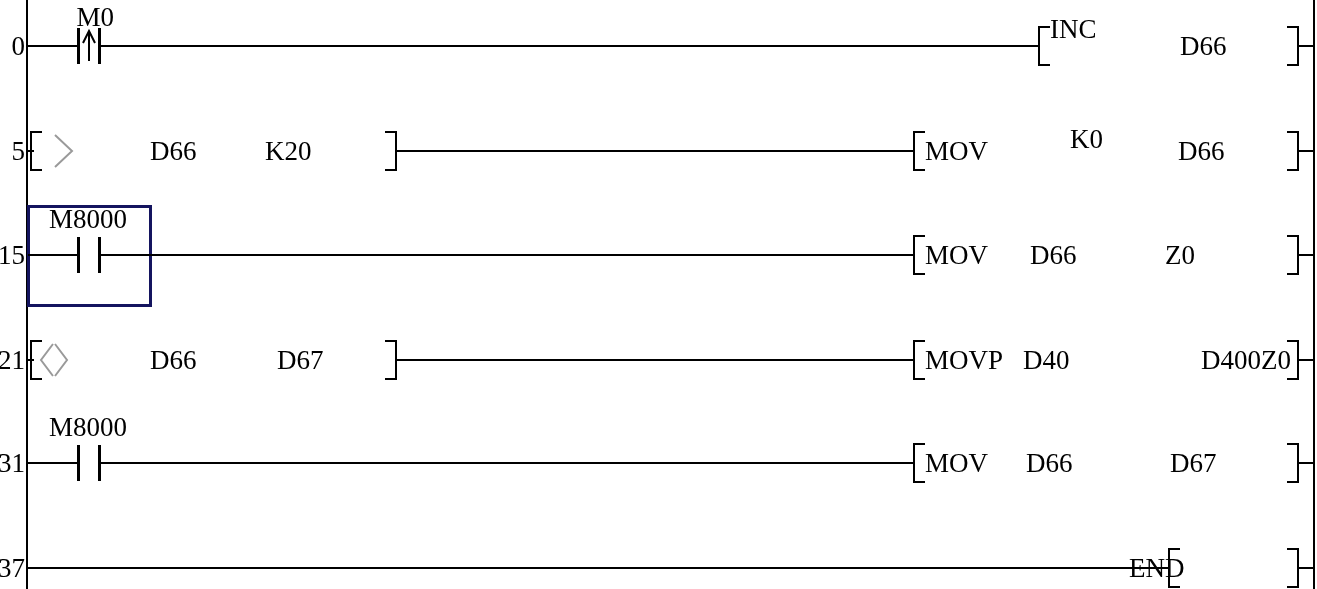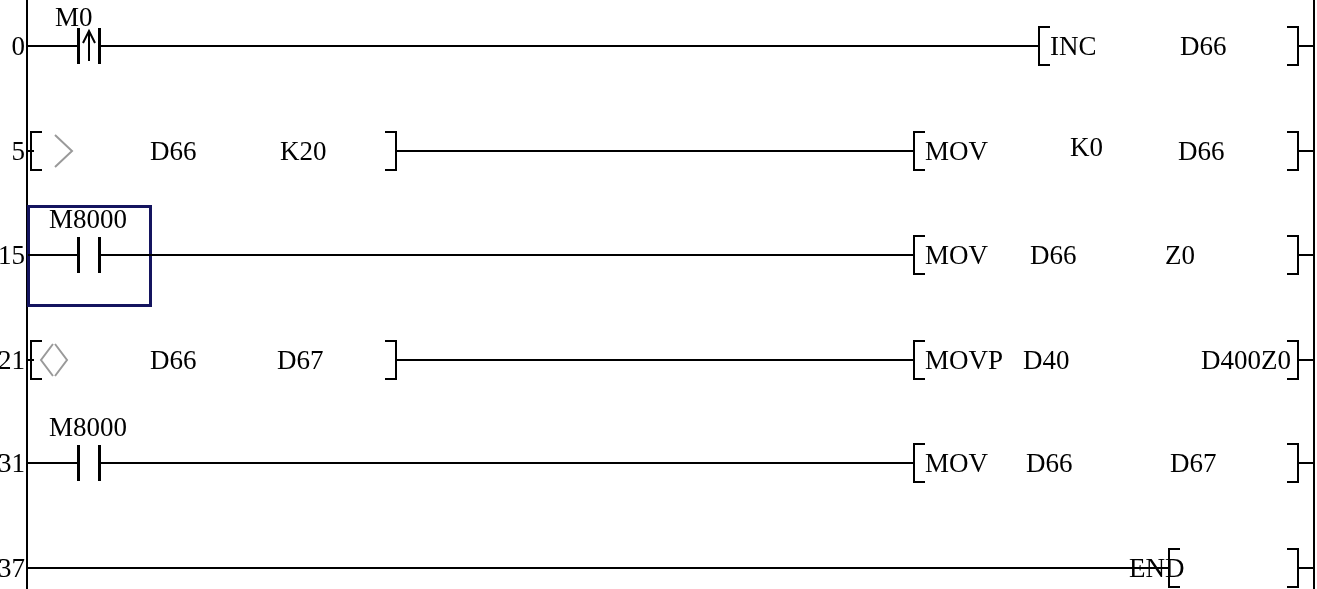--- a/index.html
+++ b/index.html
@@ -36,54 +36,54 @@
 </head>
 <body>
 
 <div class="canvas">
 
   <div class="rail" style="left:26px;"></div>
   <div class="rail" style="left:1313px;"></div>
 
   <div class="step" style="left:-31px; top:30px;">0</div>
   <div class="wire" style="left:28px; top:45px; width:50px;"></div>
-  <div class="txt" style="left:55px; top:1px; width:66px; text-align:left;">M0</div>
+  <div class="txt" style="left:48px; top:1px; width:66px; text-align:right;">M0</div>
   <div>
     <div class="vbar" style="left:77px; top:28px;"></div>
     <div class="vbar" style="left:98px; top:28px;"></div>
     <svg style="left:80px; top:28px;" width="18" height="36" aria-label="rising-edge-pulse">
       <polyline points="9,33 9,4" fill="none" stroke="#000" stroke-width="2"></polyline>
       <polyline points="3,15 9,3 15,15" fill="none" stroke="#000" stroke-width="2"></polyline>
     </svg>
   </div>
   <div class="wire" style="left:101px; top:45px; width:937px;"></div>
   <div>
     <div class="obracket" style="left:1038px; top:26px;"></div>
-    <div class="txt" style="left:1050px; top:30px;">INC</div>
+    <div class="txt" style="left:1050px; top:13px;">INC</div>
     <div class="txt" style="left:1180px; top:30px;">D66</div>
     <div class="cbracket" style="left:1287px; top:26px;"></div>
   </div>
   <div class="wire" style="left:1297px; top:45px; width:18px;"></div>
 
   <div class="step" style="left:-31px; top:135px;">5</div>
   <div class="wire" style="left:28px; top:150px; width:6px;"></div>
   <div>
     <div class="obracket" style="left:30px; top:131px;"></div>
     <svg style="left:52px; top:132px;" width="24" height="38" aria-label="&gt;">
       <polyline points="3,3 20,19 3,35" fill="none" stroke="#9a9a9a" stroke-width="2"></polyline>
     </svg>
     <div class="txt" style="left:150px; top:135px;">D66</div>
-    <div class="txt" style="left:280px; top:135px;">K20</div>
+    <div class="txt" style="left:265px; top:135px;">K20</div>
     <div class="cbracket" style="left:385px; top:131px;"></div>
   </div>
   <div class="wire" style="left:397px; top:150px; width:516px;"></div>
   <div>
     <div class="obracket" style="left:913px; top:131px;"></div>
     <div class="txt" style="left:925px; top:135px;">MOV</div>
-    <div class="txt" style="left:1070px; top:131px;">K0</div>
+    <div class="txt" style="left:1070px; top:123px;">K0</div>
     <div class="txt" style="left:1178px; top:135px;">D66</div>
     <div class="cbracket" style="left:1287px; top:131px;"></div>
   </div>
   <div class="wire" style="left:1297px; top:150px; width:18px;"></div>
 
   <div class="step" style="left:-31px; top:239px;">15</div>
   <div class="selbox" style="left:27px; top:205px; width:125px; height:102px;"></div>
   <div class="wire" style="left:28px; top:254px; width:50px;"></div>
   <div class="txt" style="left:46px; top:203px; width:84px; text-align:center;">M8000</div>
   <div>

